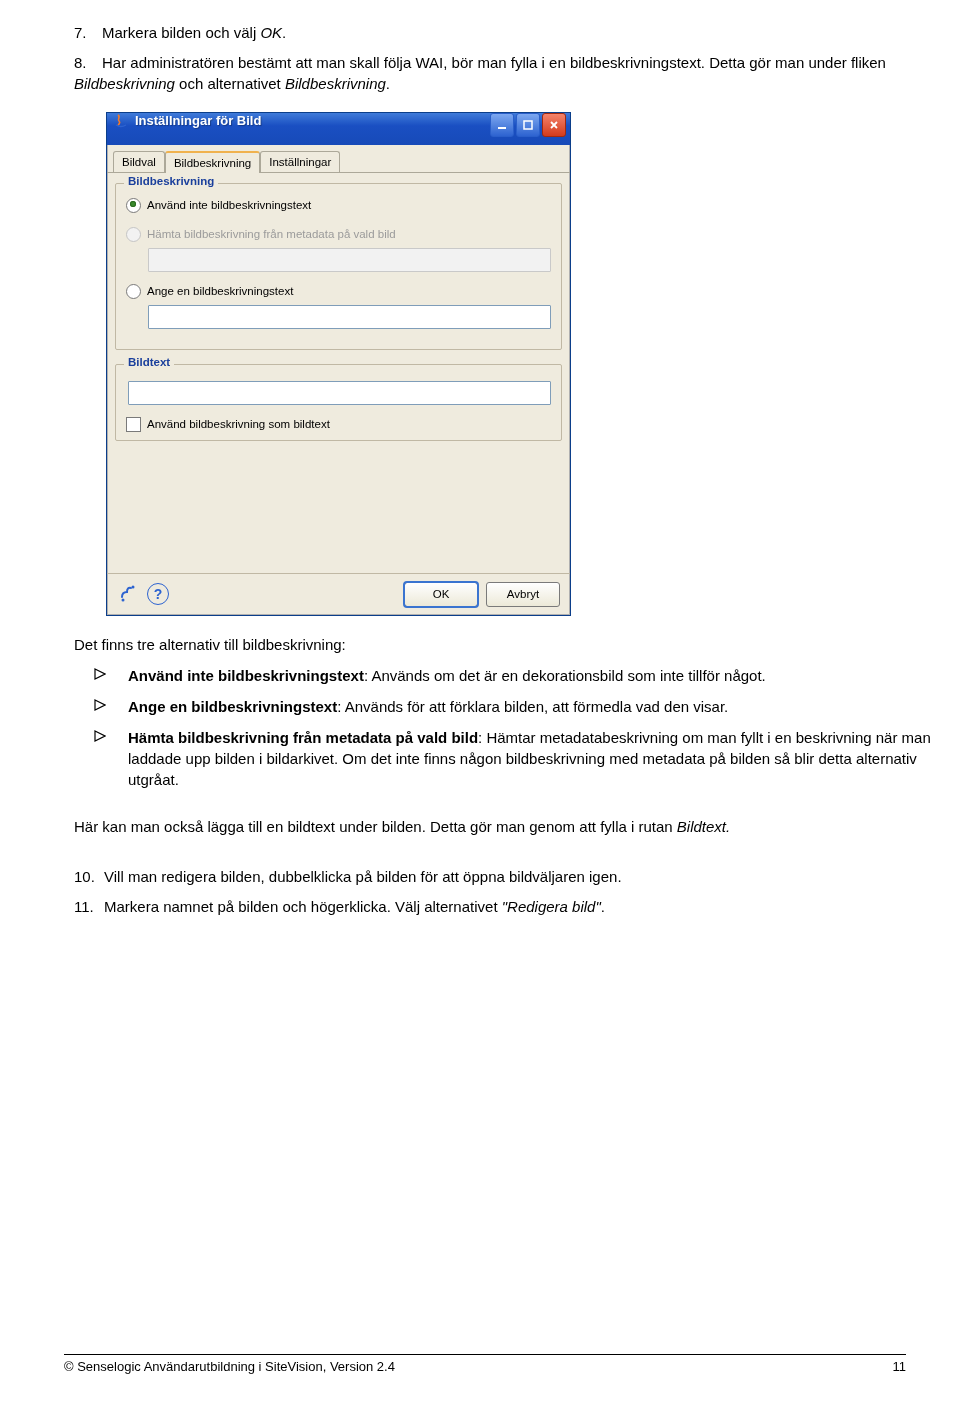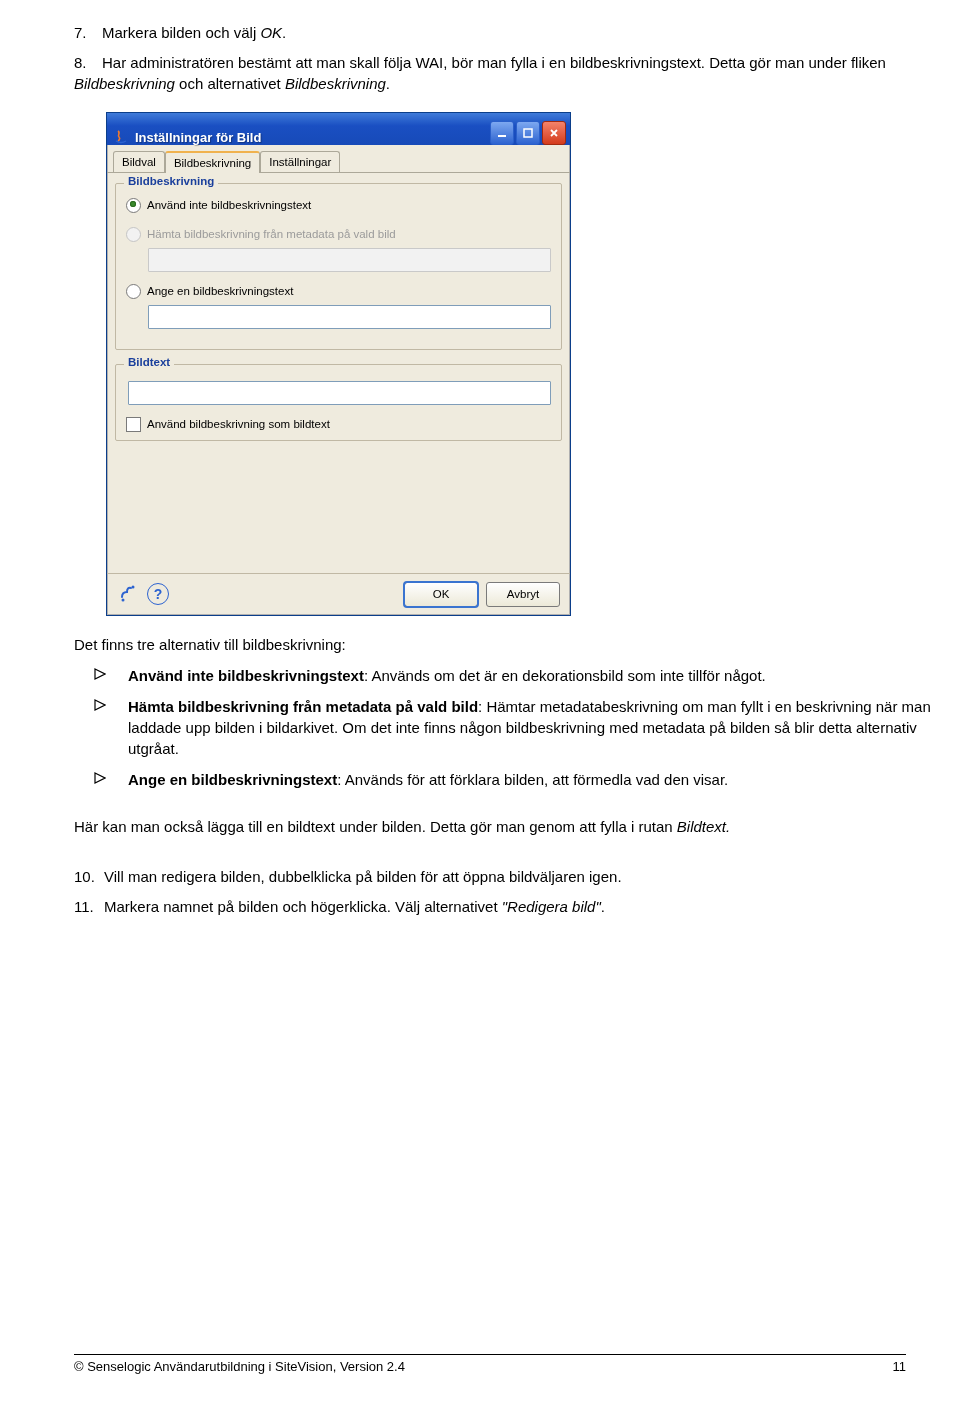--- a/index.html
+++ b/index.html
@@ -35,21 +35,21 @@
     background: #efebde;
     font-family: Tahoma, Arial, sans-serif;
     font-size: 12px;
     box-shadow: 0 0 0 1px #b0b0b0 inset;
   }
   .titlebar {
     height: 32px;
     background: linear-gradient(180deg, #3f7bd9 0%, #1a4fc2 40%, #174ab8 100%);
     color: #fff;
     display: flex;
-    align-items: flex-end;
+    align-items: flex-start;
     padding: 0 4px 0 6px;
     position: relative;
   }
   .titlebar .java-icon {
     width: 16px;
     height: 16px;
     margin-right: 6px;
     position: relative;
     display: inline-block;
   }
@@ -216,21 +216,21 @@
   .bold { font-weight: bold; }
   .para2 { line-height: 1.4; margin: 26px 0 30px -32px; }
   .ol-item2 {
     margin: 0 0 10px -32px;
     line-height: 1.35;
   }
   .ol-num2 { display:inline-block; width: 30px; }
 
   .footer {
     position: absolute;
-    left: 74px;
+    left: 64px;
     right: 54px;
     bottom: 36px;
     border-top: 1px solid #000;
     padding-top: 4px;
     font-size: 13px;
     display: flex;
     justify-content: space-between;
   }
 </style>
 </head>
@@ -336,27 +336,27 @@
     <div class="bullet">
       <svg class="arrow" width="12" height="12" viewBox="0 0 12 12">
           <path d="M1 1 L11 6 L1 11 Z" fill="none" stroke="#000" stroke-width="1.2"></path>
         </svg>
       <div><span class="bold">Använd inte bildbeskrivningstext</span><span>: Används om det är en dekorationsbild som inte tillför något.</span></div>
     </div>
     <div class="bullet">
       <svg class="arrow" width="12" height="12" viewBox="0 0 12 12">
           <path d="M1 1 L11 6 L1 11 Z" fill="none" stroke="#000" stroke-width="1.2"></path>
         </svg>
-      <div><span class="bold">Hämta bildbeskrivning från metadata på vald bild</span><span>: Hämtar metadatabeskrivning om man fyllt i en beskrivning när man laddade upp bilden i bildarkivet. Om det inte finns någon bildbeskrivning med metadata på bilden så blir detta alternativ utgråat.</span></div>
+      <div><span class="bold">Ange en bildbeskrivningstext</span><span>: Används för att förklara bilden, att förmedla vad den visar.</span></div>
     </div>
     <div class="bullet">
       <svg class="arrow" width="12" height="12" viewBox="0 0 12 12">
           <path d="M1 1 L11 6 L1 11 Z" fill="none" stroke="#000" stroke-width="1.2"></path>
         </svg>
-      <div><span class="bold">Ange en bildbeskrivningstext</span><span>: Används för att förklara bilden, att förmedla vad den visar.</span></div>
+      <div><span class="bold">Hämta bildbeskrivning från metadata på vald bild</span><span>: Hämtar metadatabeskrivning om man fyllt i en beskrivning när man laddade upp bilden i bildarkivet. Om det inte finns någon bildbeskrivning med metadata på bilden så blir detta alternativ utgråat.</span></div>
     </div>
   </div>
 
   <div class="para2">
     <span>Här kan man också lägga till en bildtext under bilden. Detta gör man genom att fylla i rutan </span><span class="em">Bildtext.</span>
   </div>
 
   <div class="ol-item2">
     <span class="ol-num2">10.</span><span>Vill man redigera bilden, dubbelklicka på bilden för att öppna bildväljaren igen.</span>
   </div>

